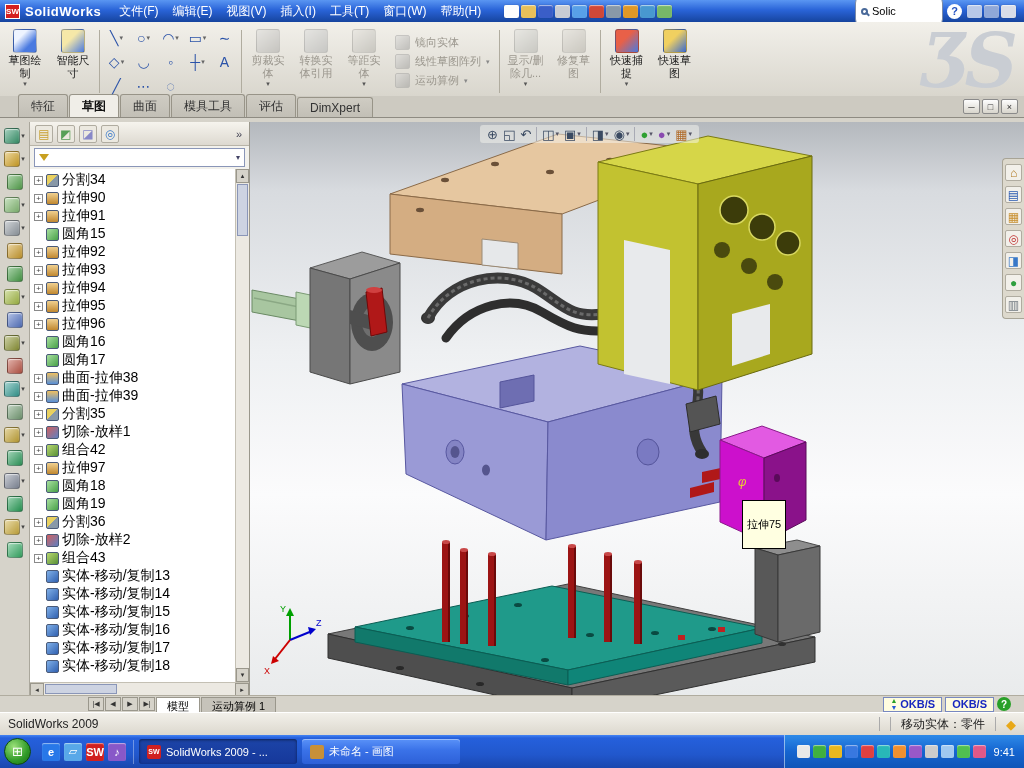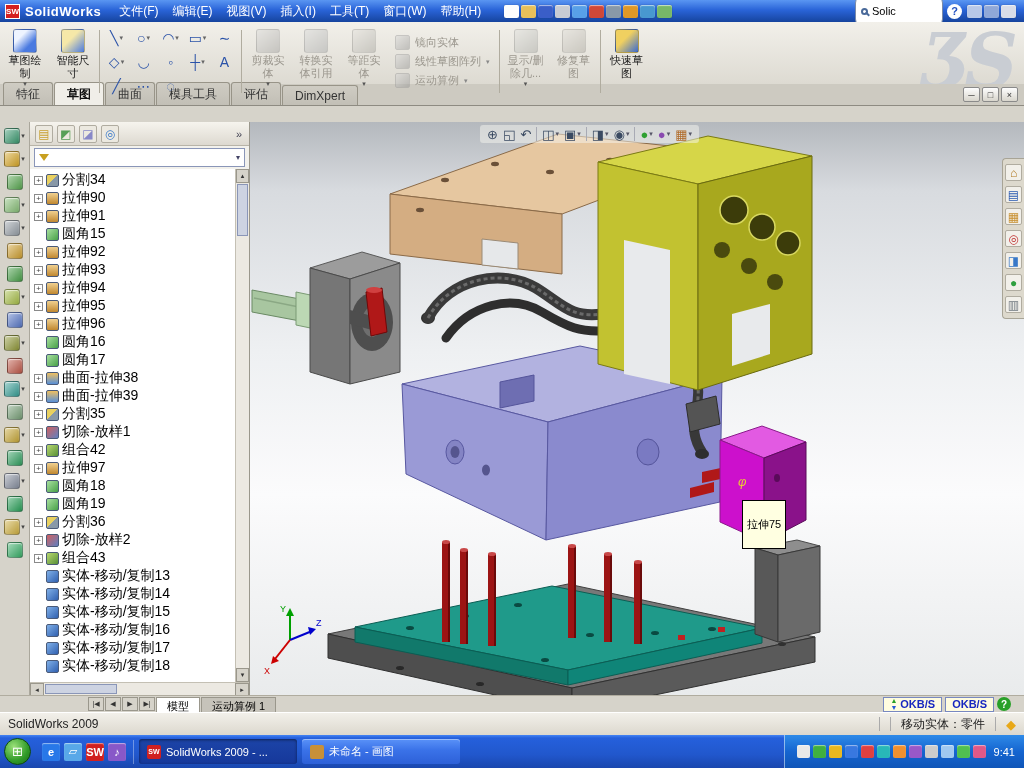--- a/index.html
+++ b/index.html
@@ -42,21 +42,21 @@
 .bi-dim{background:linear-gradient(135deg,#f5e8a8 40%,#4a7ae0)}
 .bi-trim{background:linear-gradient(135deg,#d8d8d8,#909090)}
 .bi-convert{background:linear-gradient(135deg,#d0d8e0,#8898b0)}
 .bi-offset{background:linear-gradient(135deg,#e8e0c0,#a09870)}
 .bi-display{background:linear-gradient(135deg,#d8e0d0,#90a088)}
 .bi-repair{background:linear-gradient(135deg,#e8d8b8,#b09860)}
 .bi-snap{background:linear-gradient(135deg,#e86048 40%,#4a7ae0)}
 .bi-rapid{background:linear-gradient(135deg,#f0d060 40%,#3a6ad0)}
 
 
-.tabsrow{position:absolute;top:84px;left:0;right:0;height:22px;background:#cdcac1;border-bottom:1px solid #8e8b82;display:flex;align-items:flex-end;padding-left:3px}
+.tabsrow{position:absolute;top:96px;left:0;right:0;height:22px;background:#cdcac1;border-bottom:1px solid #8e8b82;display:flex;align-items:flex-end;padding-left:18px}
 .cmtab{padding:3px 12px 2px;font-size:12px;color:#333;border:1px solid #989488;border-bottom:none;background:linear-gradient(#cfccc3,#c2bfb6);margin-right:1px;border-radius:3px 3px 0 0;white-space:nowrap}
 .cmtab.active{background:#f0eee8;font-weight:bold;color:#111}
 .docctrl{margin-left:auto;display:flex;gap:2px;margin-right:6px;align-self:center}
 .dcb{width:17px;height:15px;border:1px solid #8a8a8a;background:linear-gradient(#fdfdfd,#d8d5cc);font-size:9px;display:flex;align-items:center;justify-content:center;color:#333;border-radius:2px}
 
 
 .main{position:absolute;top:122px;left:0;width:1024px;height:573px;display:flex}
 .leftstrip{width:30px;background:#d6d3ca;border-right:1px solid #aaa79c;display:flex;flex-direction:column;align-items:center;padding-top:5px;gap:5px;overflow:hidden;flex:0 0 30px}
 .lsi{display:flex;align-items:center;height:18px}
 .lic{width:16px;height:16px;border-radius:3px;border:1px solid rgba(0,0,0,.3);box-shadow:inset 0 1px 1px rgba(255,255,255,.6)}
@@ -277,20 +277,26 @@
           <div class="blabel">除几...</div>
           <span class="ddarrow">▾</span>
         </div>
         <div class="bigbtn disabled">
           <span class="bicon bi-repair"></span>
           <div class="blabel">修复草</div>
           <div class="blabel">图</div>
         </div>
         <div class="vsep"></div>
         <div class="bigbtn">
+          <span class="bicon bi-snap"></span>
+          <div class="blabel">快速捕</div>
+          <div class="blabel">捉</div>
+          <span class="ddarrow">▾</span>
+        </div>
+        <div class="bigbtn">
           <span class="bicon bi-rapid"></span>
           <div class="blabel">快速草</div>
           <div class="blabel">图</div>
         </div>
       </div>
   </div>
 
   <div class="tabsrow">
     <span id="cmtabs" style="display:flex;align-items:flex-end">
         <div class="cmtab">特征</div>

